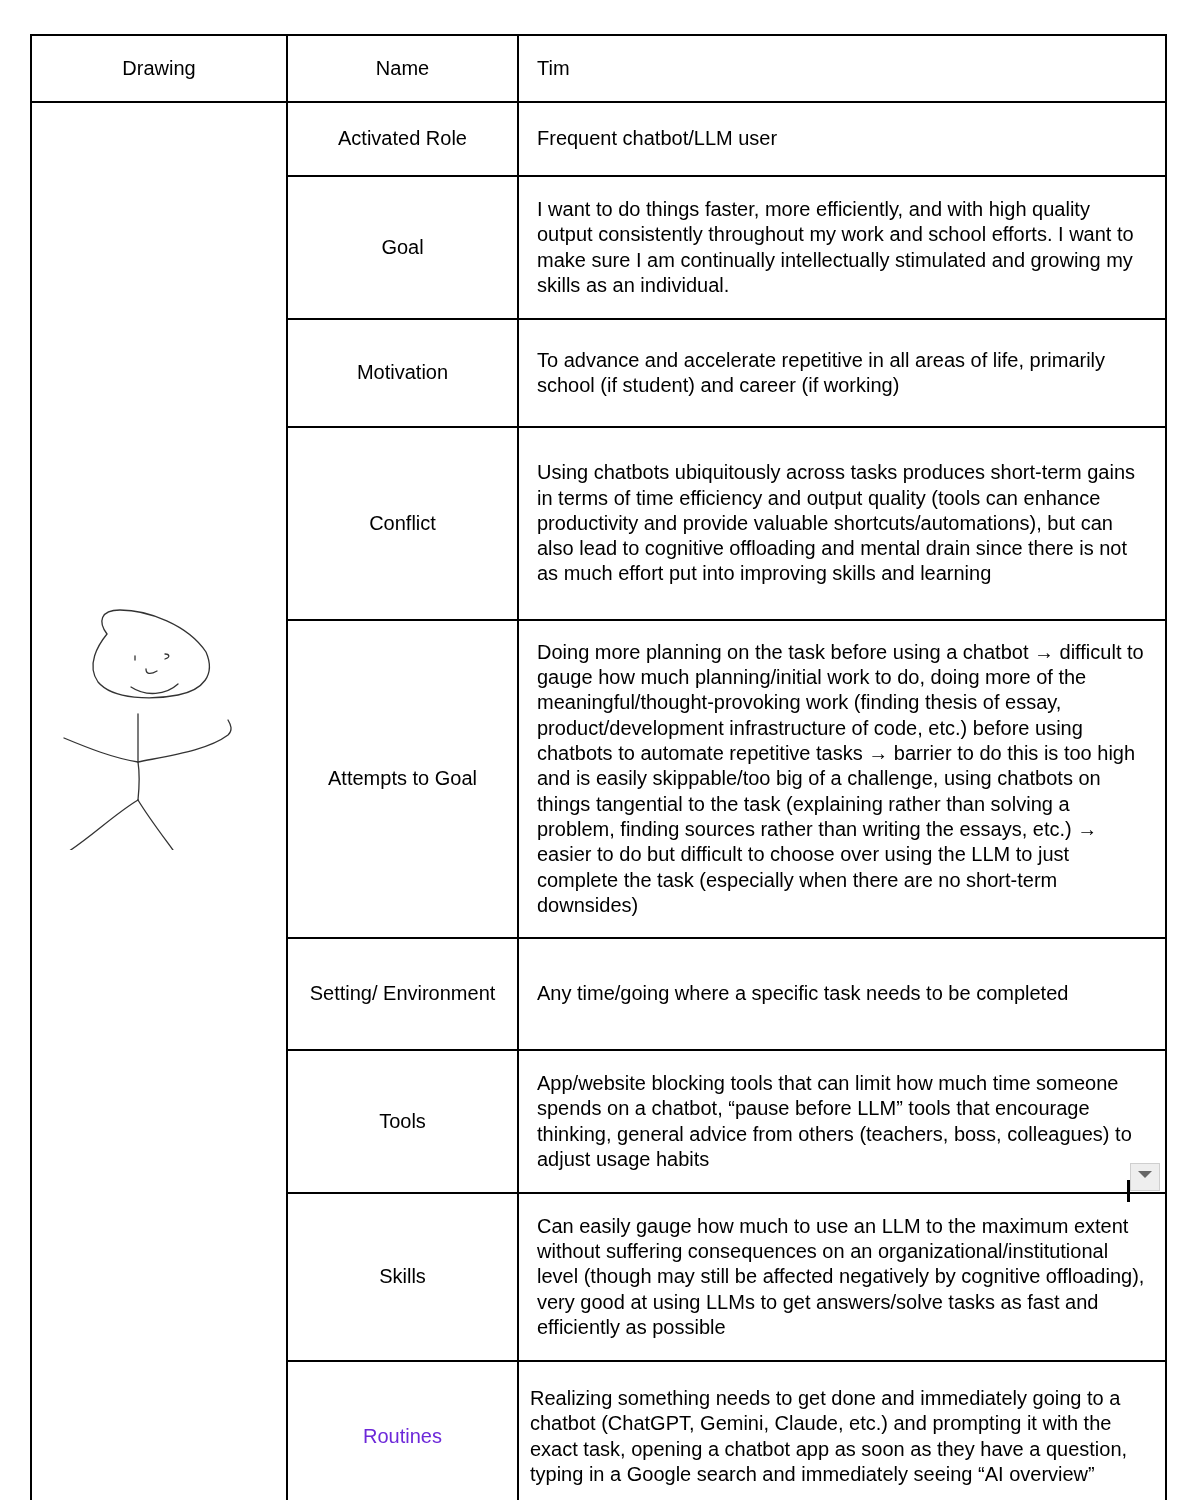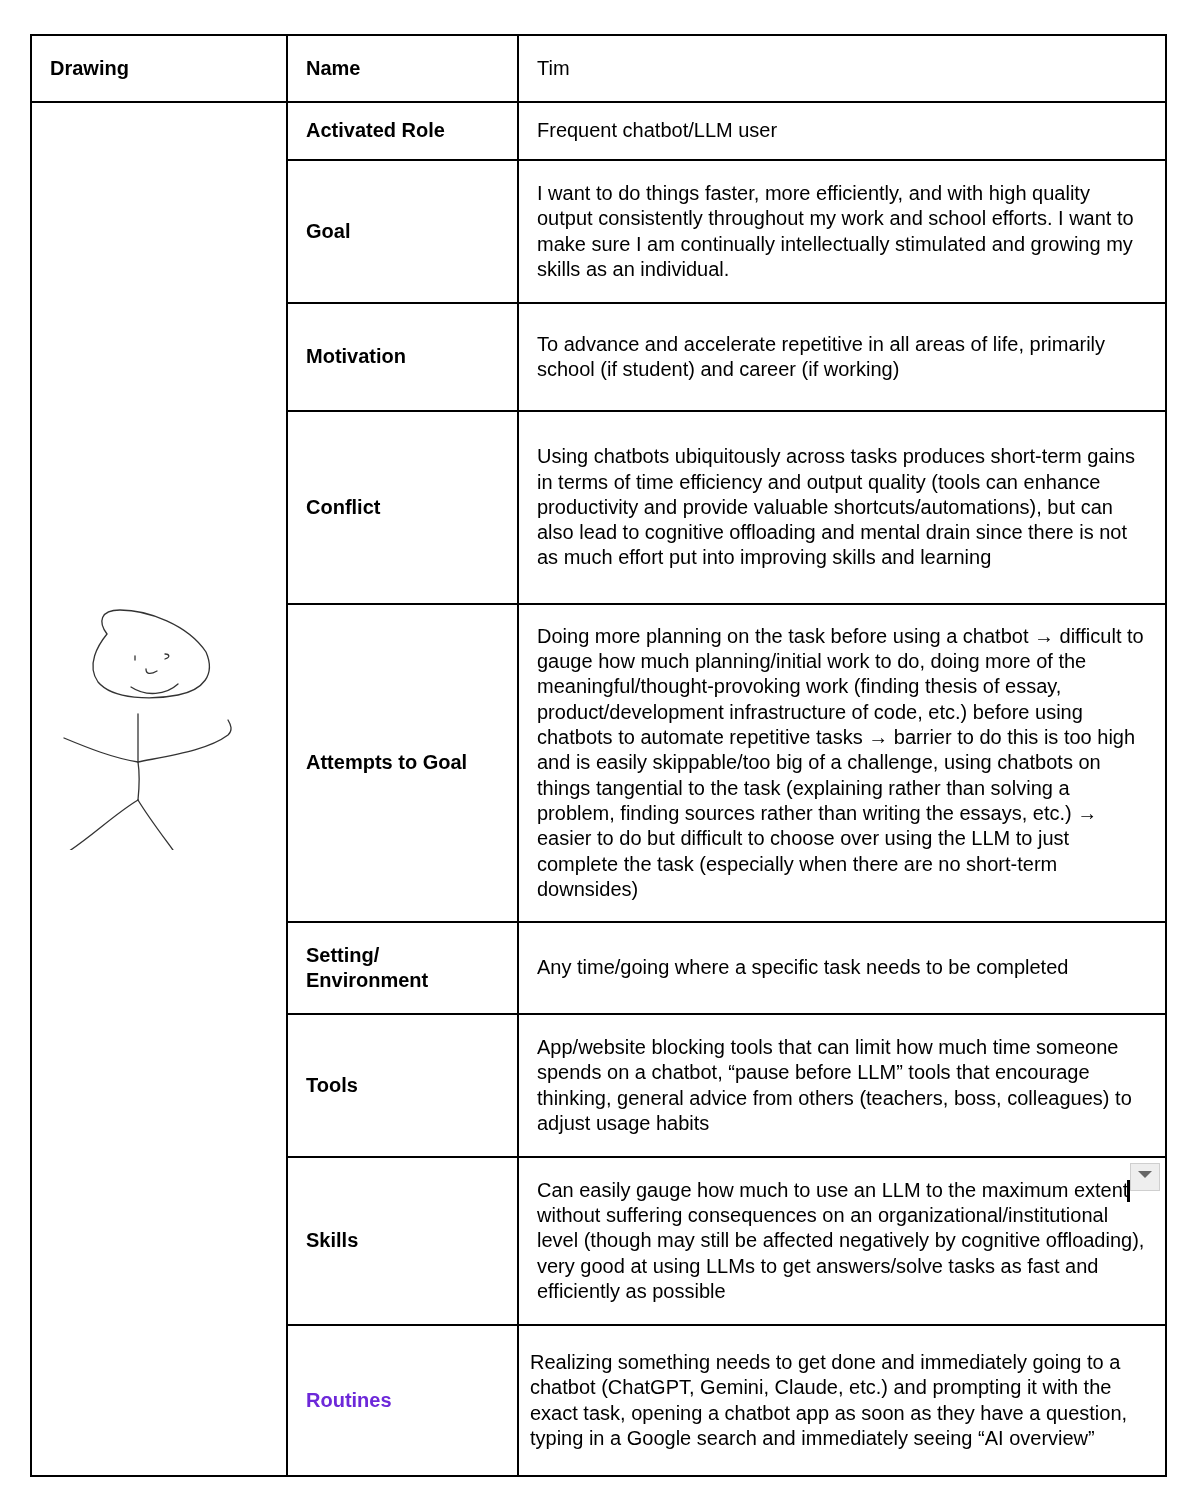--- a/index.html
+++ b/index.html
@@ -11,21 +11,21 @@
   }
   table.persona td {
     border: 2px solid #000;
     font-size: 20px; line-height: 25.3px;
     vertical-align: middle;
     padding: 0 18px;
   }
   col.c1 { width: 256px; }
   col.c2 { width: 231px; }
   col.c3 { width: 648px; }
-  .lbl { font-weight: bold; }
+  .lbl { font-weight: normal; text-align: center; }
   .lbl.muted { color: #6d28d9; }
   .val { padding-right: 14px !important; }
   .val.routines { padding-left: 11px !important; margin-left: 12px; }
   td.drawing-cell { position: relative; }
   .stick { position: absolute; left: 28px; top: 550px; width: 220px; height: 300px; }
   .comment-btn {
     position: absolute; left: 1130px; top: 1163px; width: 30px; height: 28px;
     background: #eeeeee; border: 1px solid #cfcfcf; box-sizing: border-box;
     display: flex; align-items: center; justify-content: center; cursor: pointer;
   }
@@ -40,42 +40,42 @@
       <col class="c1">
       <col class="c2">
       <col class="c3">
     </colgroup>
   <tbody>
       <tr style="height:67px">
     <td class="lbl">Drawing</td>
     <td class="lbl">Name</td>
     <td class="val">Tim</td>
   </tr>
-  <tr style="height:58px">
+  <tr style="height:74px">
     <td class="drawing-cell" rowspan="9"></td>
     <td class="lbl">Activated Role</td>
     <td class="val">Frequent chatbot/LLM user</td>
   </tr>
   <tr style="height:143px">
     <td class="lbl">Goal</td>
     <td class="val">I want to do things faster, more efficiently, and with high quality output consistently throughout my work and school efforts. I want to make sure I am continually intellectually stimulated and growing my skills as an individual.</td>
   </tr>
   <tr style="height:108px">
     <td class="lbl">Motivation</td>
     <td class="val">To advance and accelerate repetitive in all areas of life, primarily school (if student) and career (if working)</td>
   </tr>
   <tr style="height:193px">
     <td class="lbl">Conflict</td>
     <td class="val">Using chatbots ubiquitously across tasks produces short-term gains in terms of time efficiency and output quality (tools can enhance productivity and provide valuable shortcuts/automations), but can also lead to cognitive offloading and mental drain since there is not as much effort put into improving skills and learning</td>
   </tr>
   <tr style="height:318px">
     <td class="lbl">Attempts to Goal</td>
     <td class="val">Doing more planning on the task before using a chatbot → difficult to gauge how much planning/initial work to do, doing more of the meaningful/thought-provoking work (finding thesis of essay, product/development infrastructure of code, etc.) before using chatbots to automate repetitive tasks → barrier to do this is too high and is easily skippable/too big of a challenge, using chatbots on things tangential to the task (explaining rather than solving a problem, finding sources rather than writing the essays, etc.) → easier to do but difficult to choose over using the LLM to just complete the task (especially when there are no short-term downsides)</td>
   </tr>
-  <tr style="height:92px">
+  <tr style="height:112px">
     <td class="lbl">Setting/ Environment</td>
     <td class="val">Any time/going where a specific task needs to be completed</td>
   </tr>
   <tr style="height:143px">
     <td class="lbl">Tools</td>
     <td class="val">App/website blocking tools that can limit how much time someone spends on a chatbot, “pause before LLM” tools that encourage thinking, general advice from others (teachers, boss, colleagues) to adjust usage habits</td>
   </tr>
   <tr style="height:168px">
     <td class="lbl">Skills</td>
     <td class="val">Can easily gauge how much to use an LLM to the maximum extent without suffering consequences on an organizational/institutional level (though may still be affected negatively by cognitive offloading), very good at using LLMs to get answers/solve tasks as fast and efficiently as possible</td>

